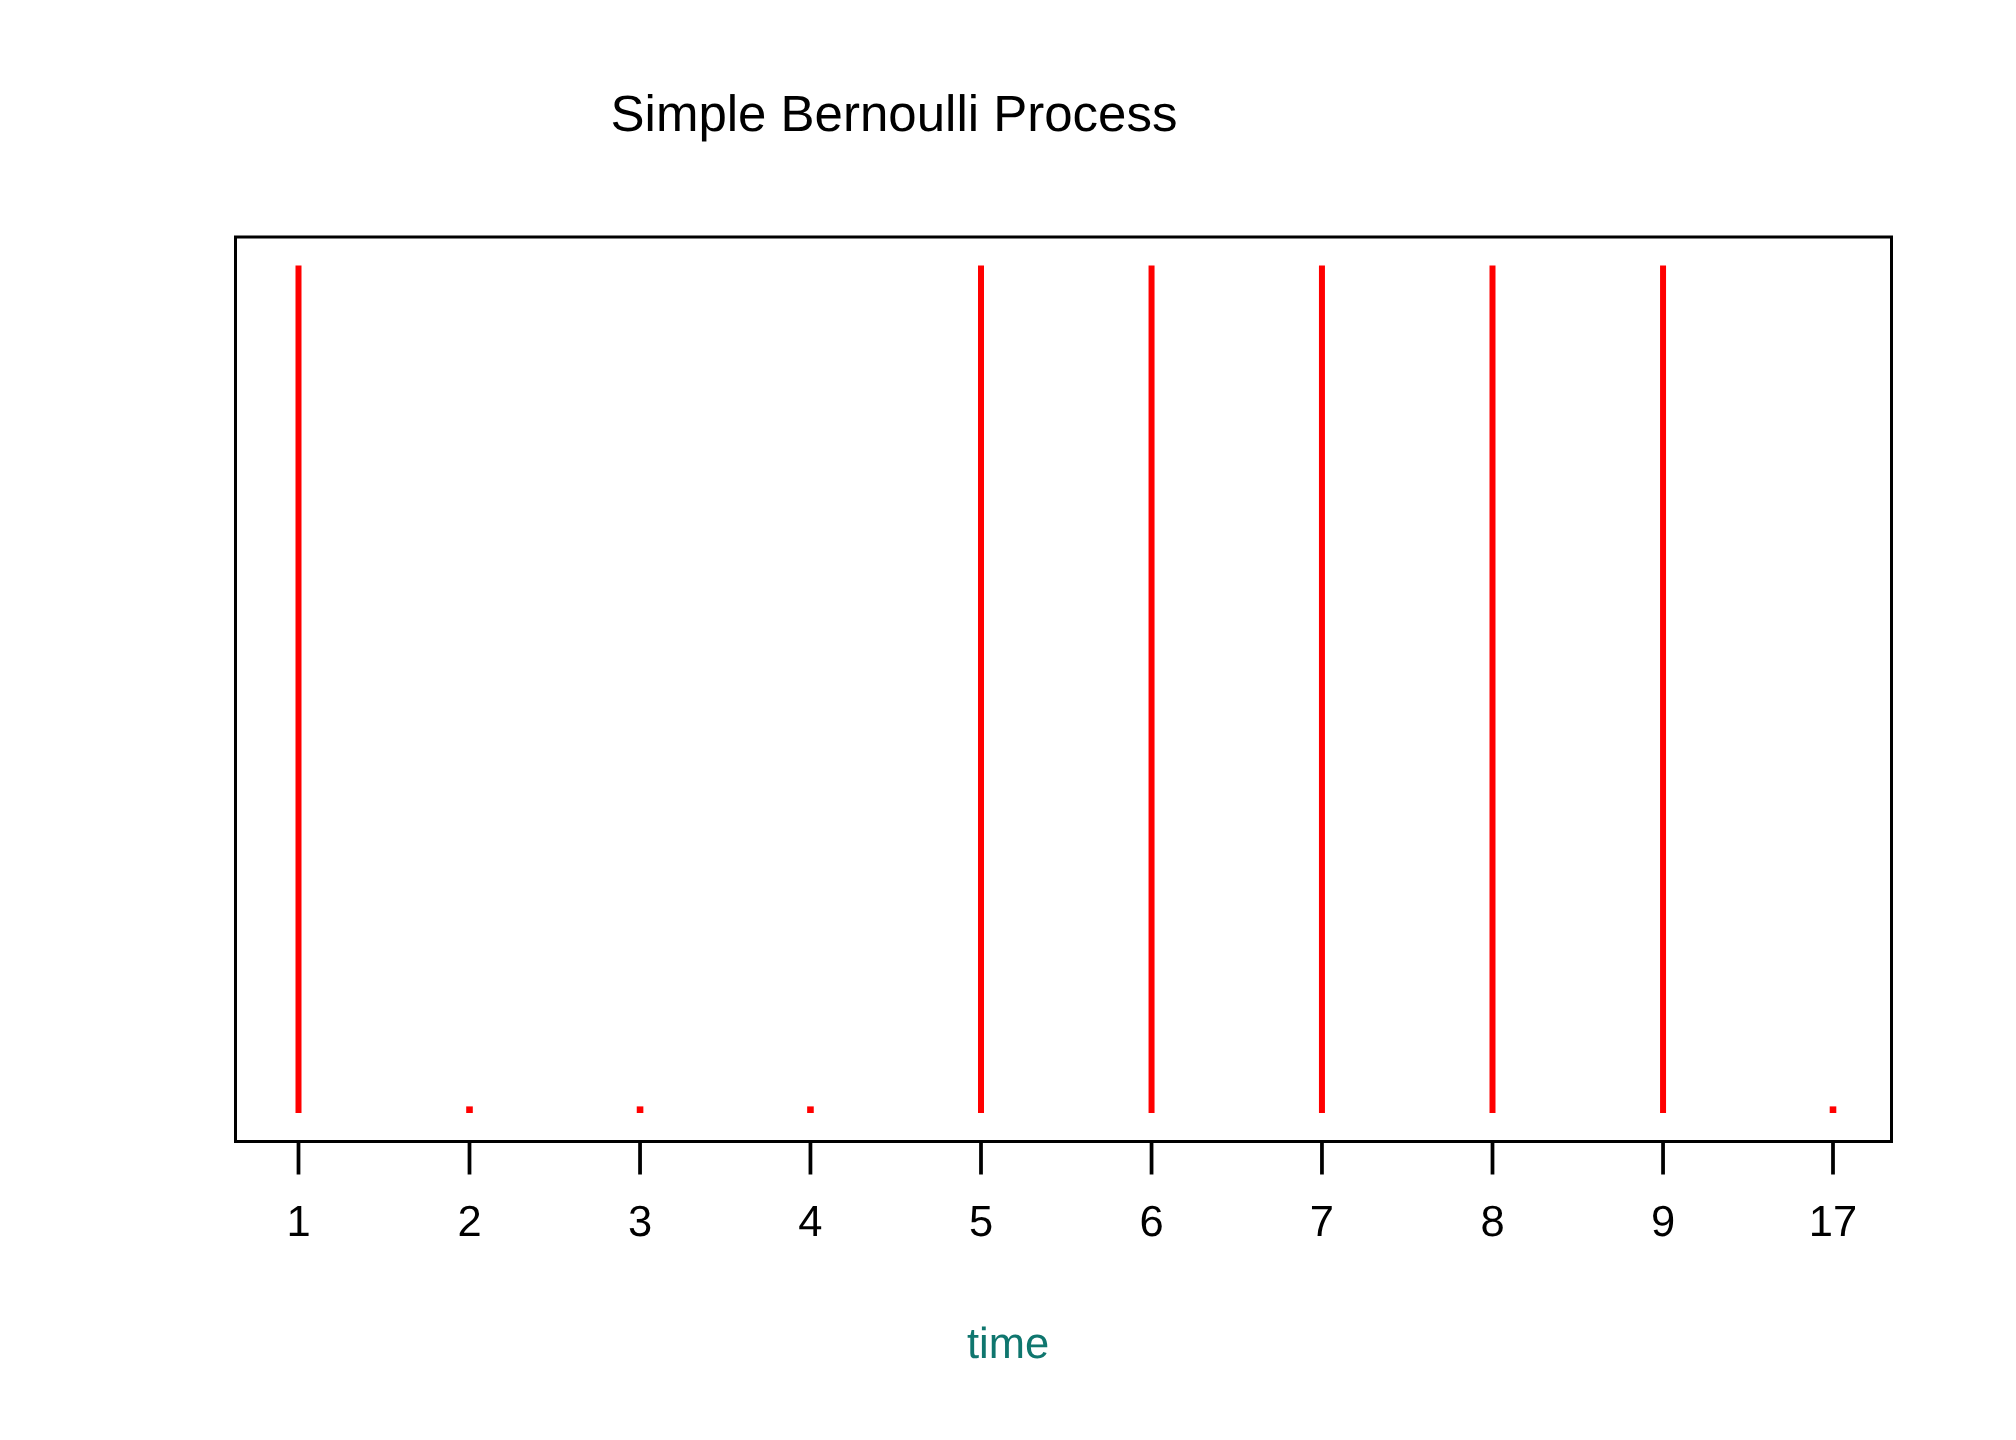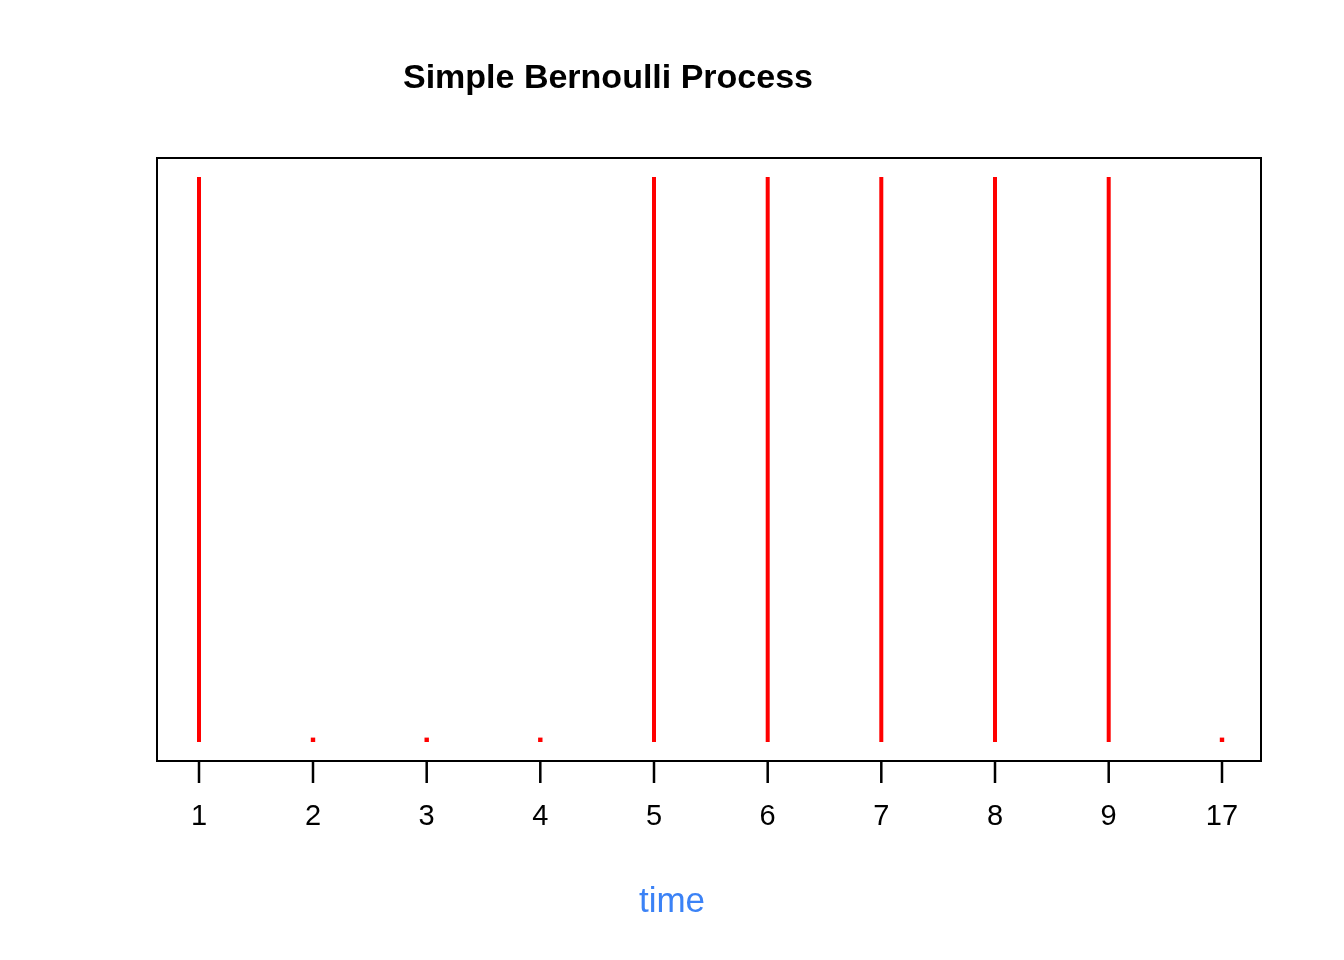--- a/index.html
+++ b/index.html
@@ -16,27 +16,27 @@
     position: relative;
     width: 1344px;
     height: 960px;
     background: #ffffff;
     overflow: hidden;
   }
 
   
   #plot-title {
     position: absolute;
-    left: 12px;
+    left: 0;
     top: 57px;
     width: 1192px;
     text-align: center;
     font-family: "Liberation Sans", sans-serif;
     font-size: 34px;
-    font-weight: bold;
+    font-weight: normal;
     color: #000000;
     letter-spacing: 0px;
     white-space: nowrap;
   }
 
   
   #plot-box {
     position: absolute;
     left: 156px;
     top: 157px;
@@ -91,23 +91,23 @@
     line-height: 34px;
   }
 
   #x-axis-label {
     position: absolute;
     left: 0;
     top: 880px;
     width: 1344px;
     text-align: center;
     font-family: "Liberation Sans", sans-serif;
-    font-size: 35px;
+    font-size: 29px;
     font-weight: normal;
-    color: #3b82f6;
+    color: #0f766e;
     white-space: nowrap;
   }
 </style>
 </head>
 <body>
 
 <div id="canvas">
 
   <div id="plot-title">Simple Bernoulli Process</div>
 

